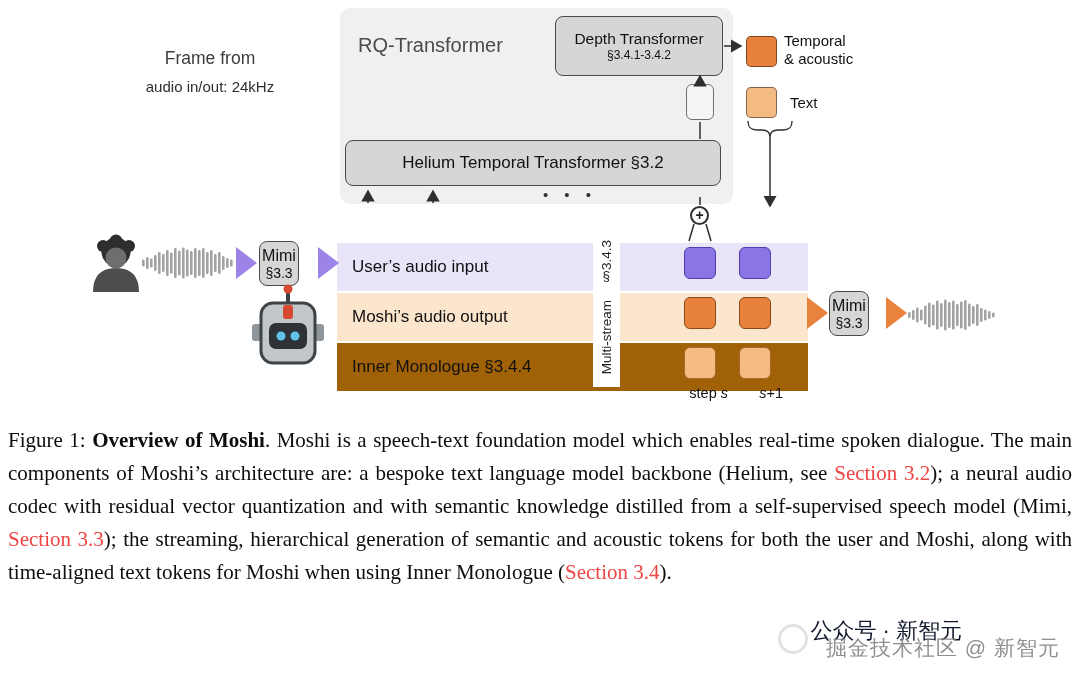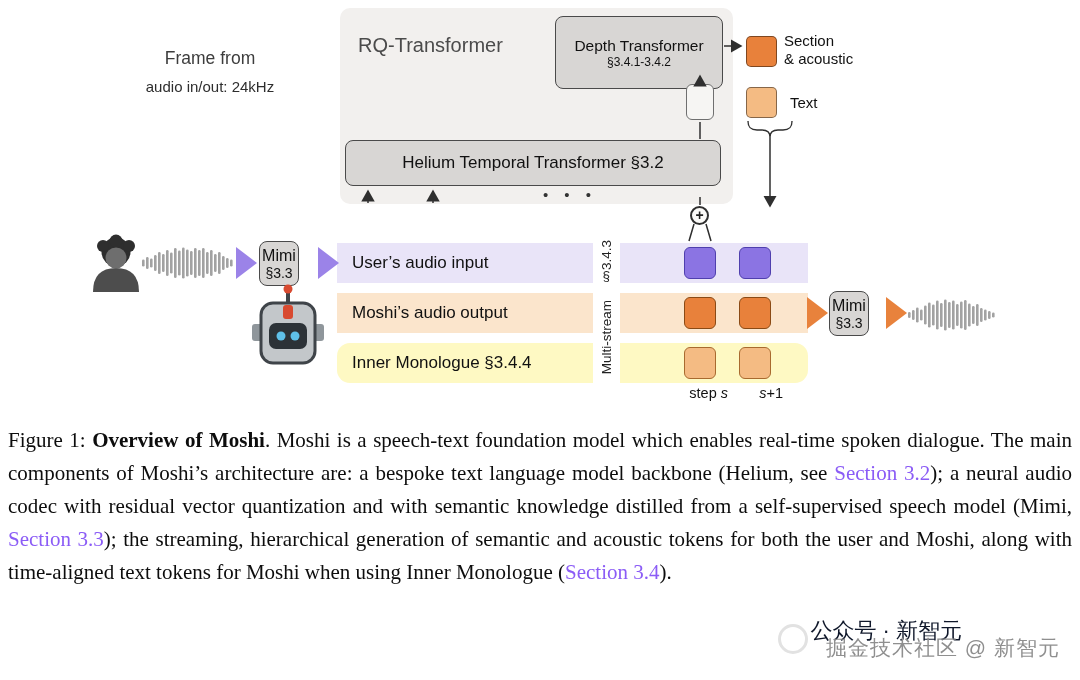--- a/index.html
+++ b/index.html
@@ -10,21 +10,21 @@
   
   .frame-rates{left:95px;top:48px;width:230px;text-align:center;}
   .fr-title{font-size:17.5px;color:#3d3d3d;margin-bottom:8px;}
   .fr-line{font-size:15px;color:#2e2e2e;line-height:20px;}
 
   
   .rq{left:340px;top:8px;width:393px;height:196px;background:#f2f0ee;border-radius:10px;}
   .rq-title{position:absolute;left:18px;top:26px;font-size:20px;color:#4b4b4b;}
   .gbox{position:absolute;background:#d8d6d4;border:1.6px solid #4a4a4a;border-radius:8px;
         display:flex;flex-direction:column;align-items:center;justify-content:center;box-sizing:border-box;}
-  .depth{left:215px;top:8px;width:168px;height:73px;}
+  .depth{left:215px;top:8px;width:168px;height:60px;}
   .depth .l1{font-size:15.5px;}
   .depth .l2{font-size:12px;}
   .temporal-label{position:absolute;left:250px;top:77px;width:88px;text-align:right;
                   font-size:14.5px;line-height:17px;color:#111;}
   .tbox{position:absolute;left:346px;top:76px;width:28px;height:36px;background:#f6f5f3;
         border:1.5px solid #6f6f6f;border-radius:6px;box-sizing:border-box;}
   .helium{left:5px;top:132px;width:376px;height:46px;font-size:17px;}
   .dots{position:absolute;left:195px;top:178px;width:70px;text-align:center;
         font-size:15px;letter-spacing:6px;color:#333;}
 
@@ -35,25 +35,25 @@
   .legend-label{font-size:15px;line-height:17.5px;color:#111;}
   .lab-semantic{left:784px;top:32px;}
   .lab-text{left:790px;top:94px;}
 
   
   .xor{left:690px;top:206px;width:19px;height:19px;border:2px solid #2f2f2f;border-radius:50%;
        background:#fbfaf8;box-sizing:border-box;text-align:center;line-height:14px;
        font-size:14px;font-weight:bold;color:#222;}
 
   
-  .band{left:337px;width:471px;height:40px;display:flex;align-items:center;
+  .band{left:337px;width:471px;height:48px;display:flex;align-items:center;
         padding-left:15px;box-sizing:border-box;font-size:17px;color:#111;}
   .band1{top:243px;background:#e9e4f8;}
   .band2{top:293px;background:#fbe5cc;}
-  .band3{top:343px;background:#fef9c3;border-radius:13px;}
+  .band3{top:343px;background:#a16207;}
 
   
   .vstrip{left:593px;top:241px;width:27px;height:146px;background:#ffffff;}
   .vlabel{position:absolute;left:0;right:0;display:flex;align-items:center;justify-content:center;}
   .vlabel span{writing-mode:vertical-rl;transform:rotate(180deg);font-size:13.5px;color:#222;white-space:nowrap;}
   .vtop{top:0;height:44px;}
   .vbottom{top:46px;height:100px;}
 
   
   .tok{width:32px;height:32px;border-radius:6px;box-sizing:border-box;}
@@ -69,21 +69,21 @@
   .mimi-left{left:259px;top:241px;}
   .mimi-right{left:829px;top:291px;}
 
   
   .overlay{left:0;top:0;pointer-events:none;}
 
   
   .caption{left:8px;top:424px;width:1064px;margin:0;font-family:"Liberation Serif",serif;
            font-size:21px;line-height:33px;text-align:justify;color:#0d0d0d;}
   .caption b{font-weight:bold;}
-  .caption a{color:#8b5cf6;text-decoration:none;cursor:pointer;margin-top:10px;}
+  .caption a{color:#ef4444;text-decoration:none;cursor:pointer;margin-top:10px;}
 
   
   .wm-circle{right:272px;top:624px;width:24px;height:24px;border-radius:50%;border:3px solid #e2e2e2;}
   .wm-faint{right:118px;top:616px;font-size:22px;color:#0f172a;}
   .wm-main{right:20px;top:634px;font-size:21px;color:#8f8f8f;letter-spacing:1px;}
 </style>
 </head>
 <body>
 
 <div class="page">
@@ -101,21 +101,21 @@
     </div>
     <div class="tbox"></div>
     <div class="gbox helium">
       <div>Helium Temporal Transformer §3.2</div>
     </div>
     <div class="dots">• • •</div>
   </div>
 
   <div class="abs sq sq-semantic"></div>
   <div class="abs legend-label lab-semantic">
-    <div>Section</div>
+    <div>Temporal</div>
     <div>&amp; acoustic</div>
   </div>
   <div class="abs sq sq-text"></div>
   <div class="abs legend-label lab-text">Text</div>
 
   <div class="abs xor">+</div>
 
   <div class="abs band band1">
     <span>User’s audio input</span>
   </div>

